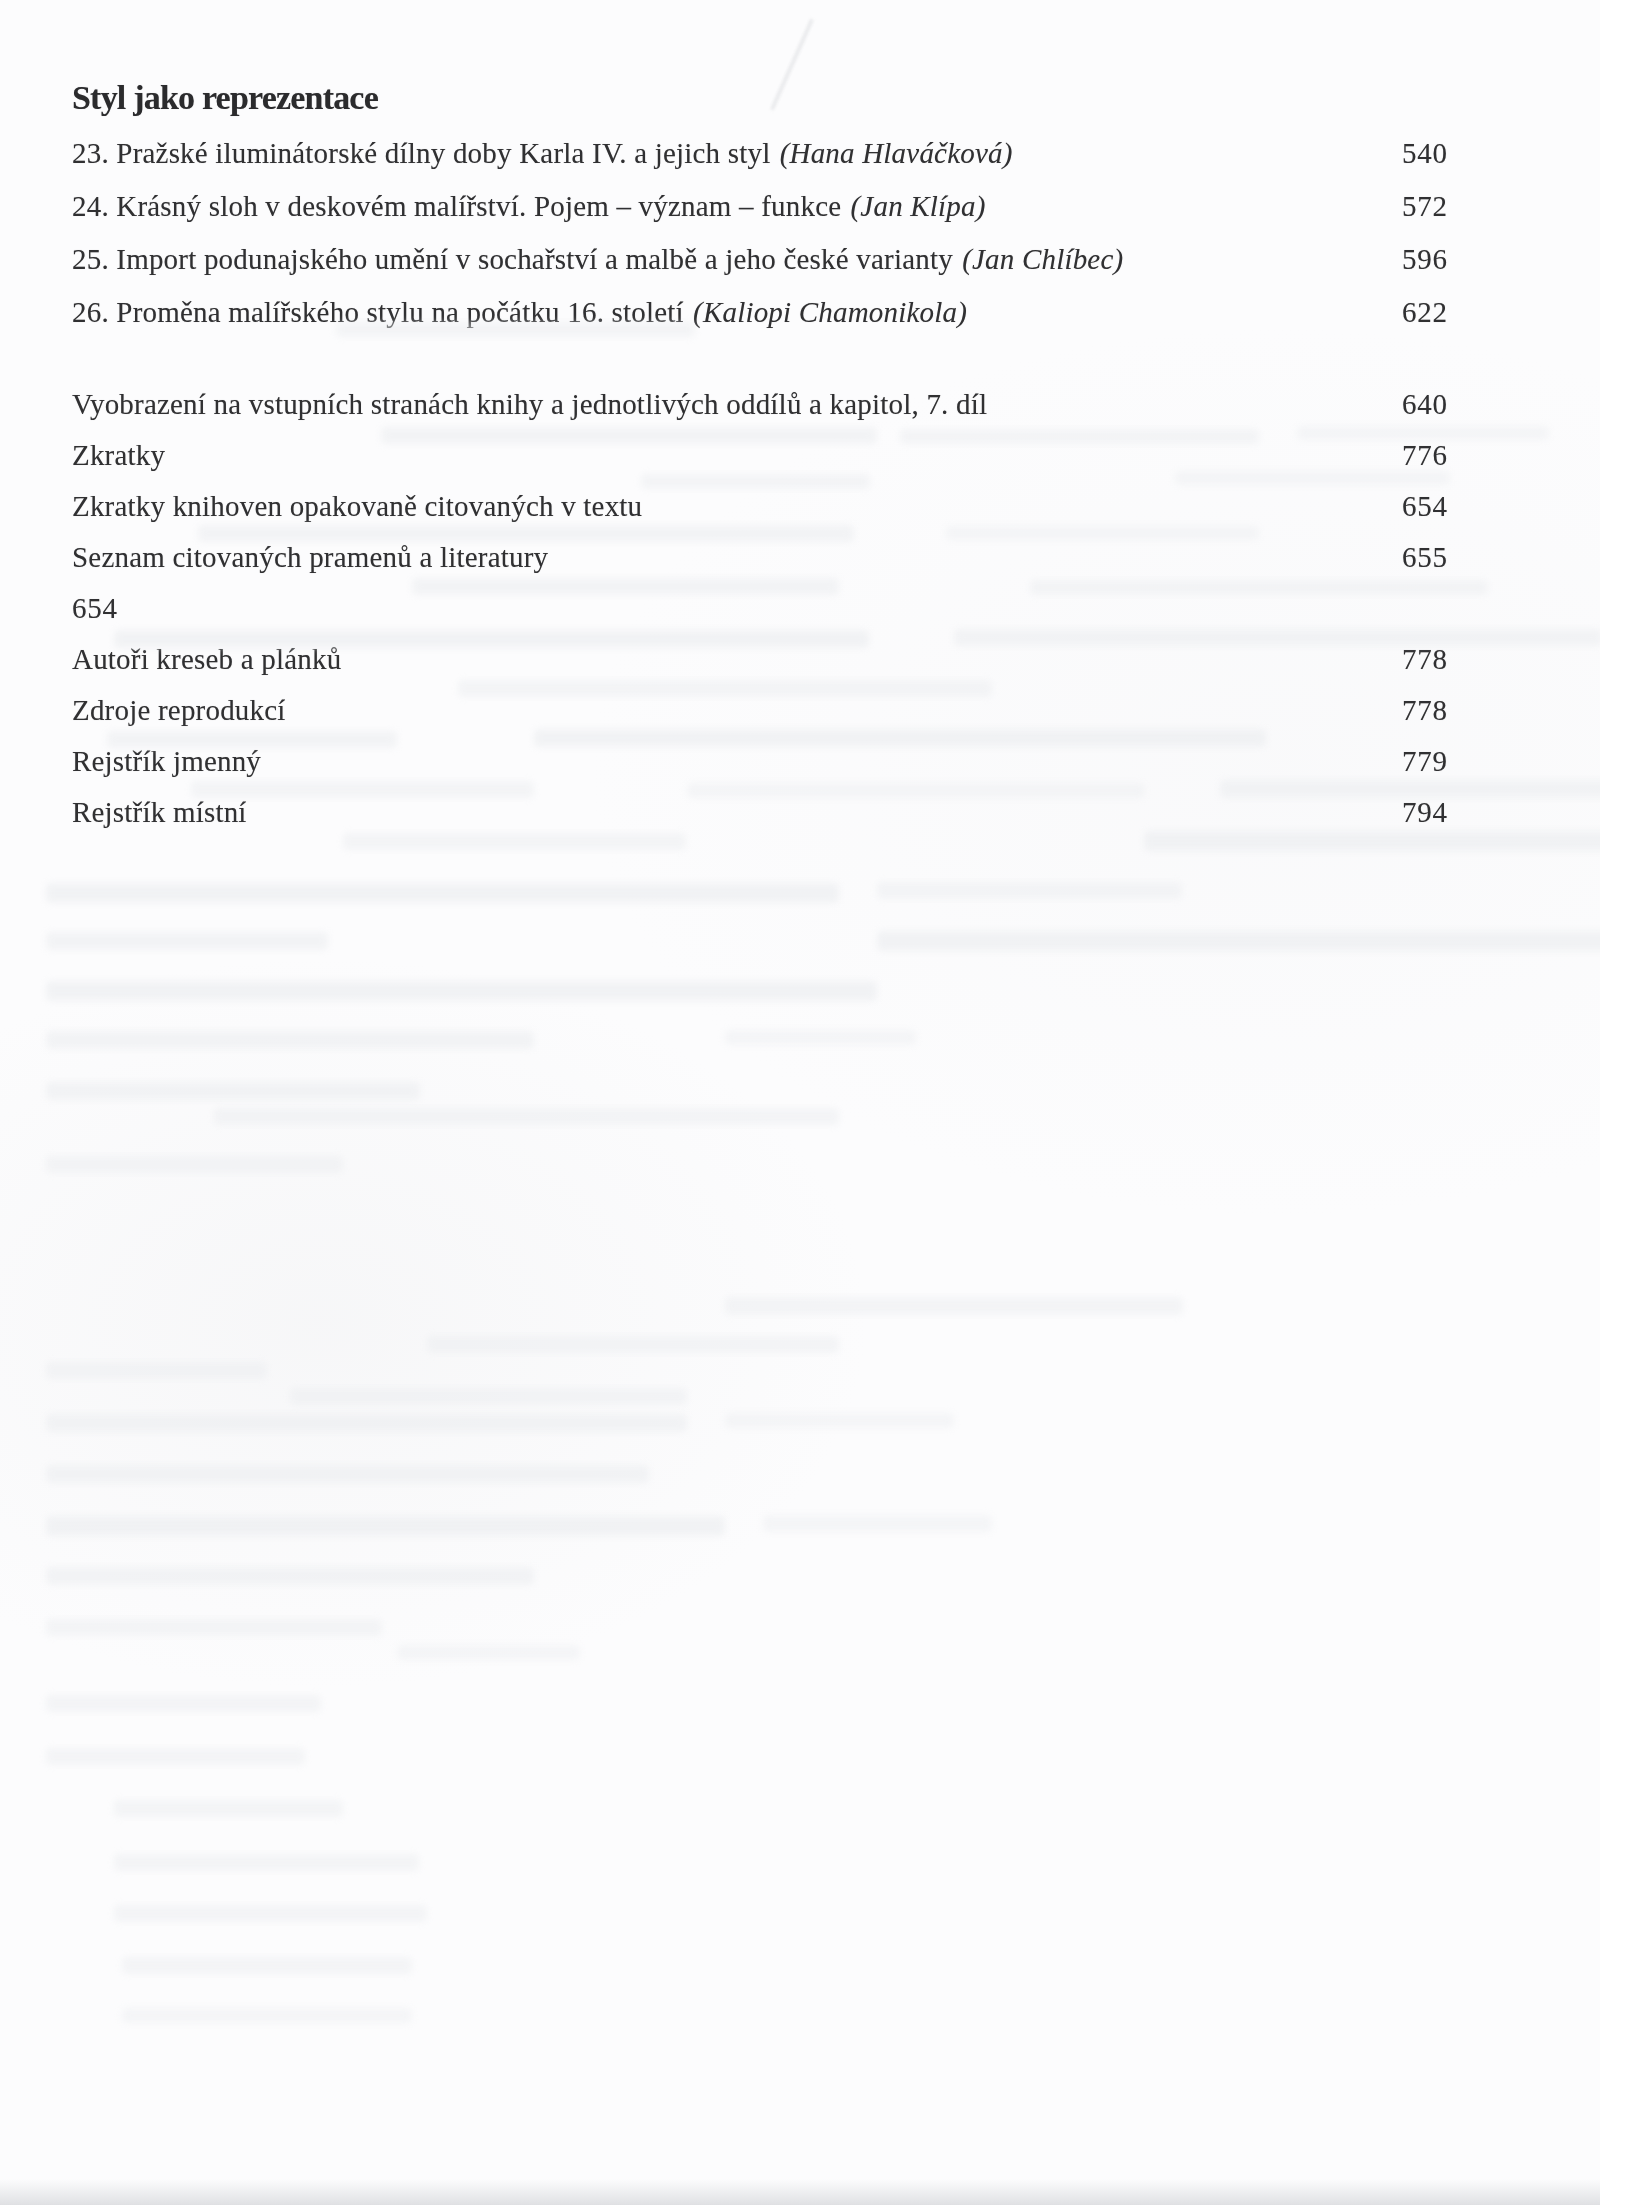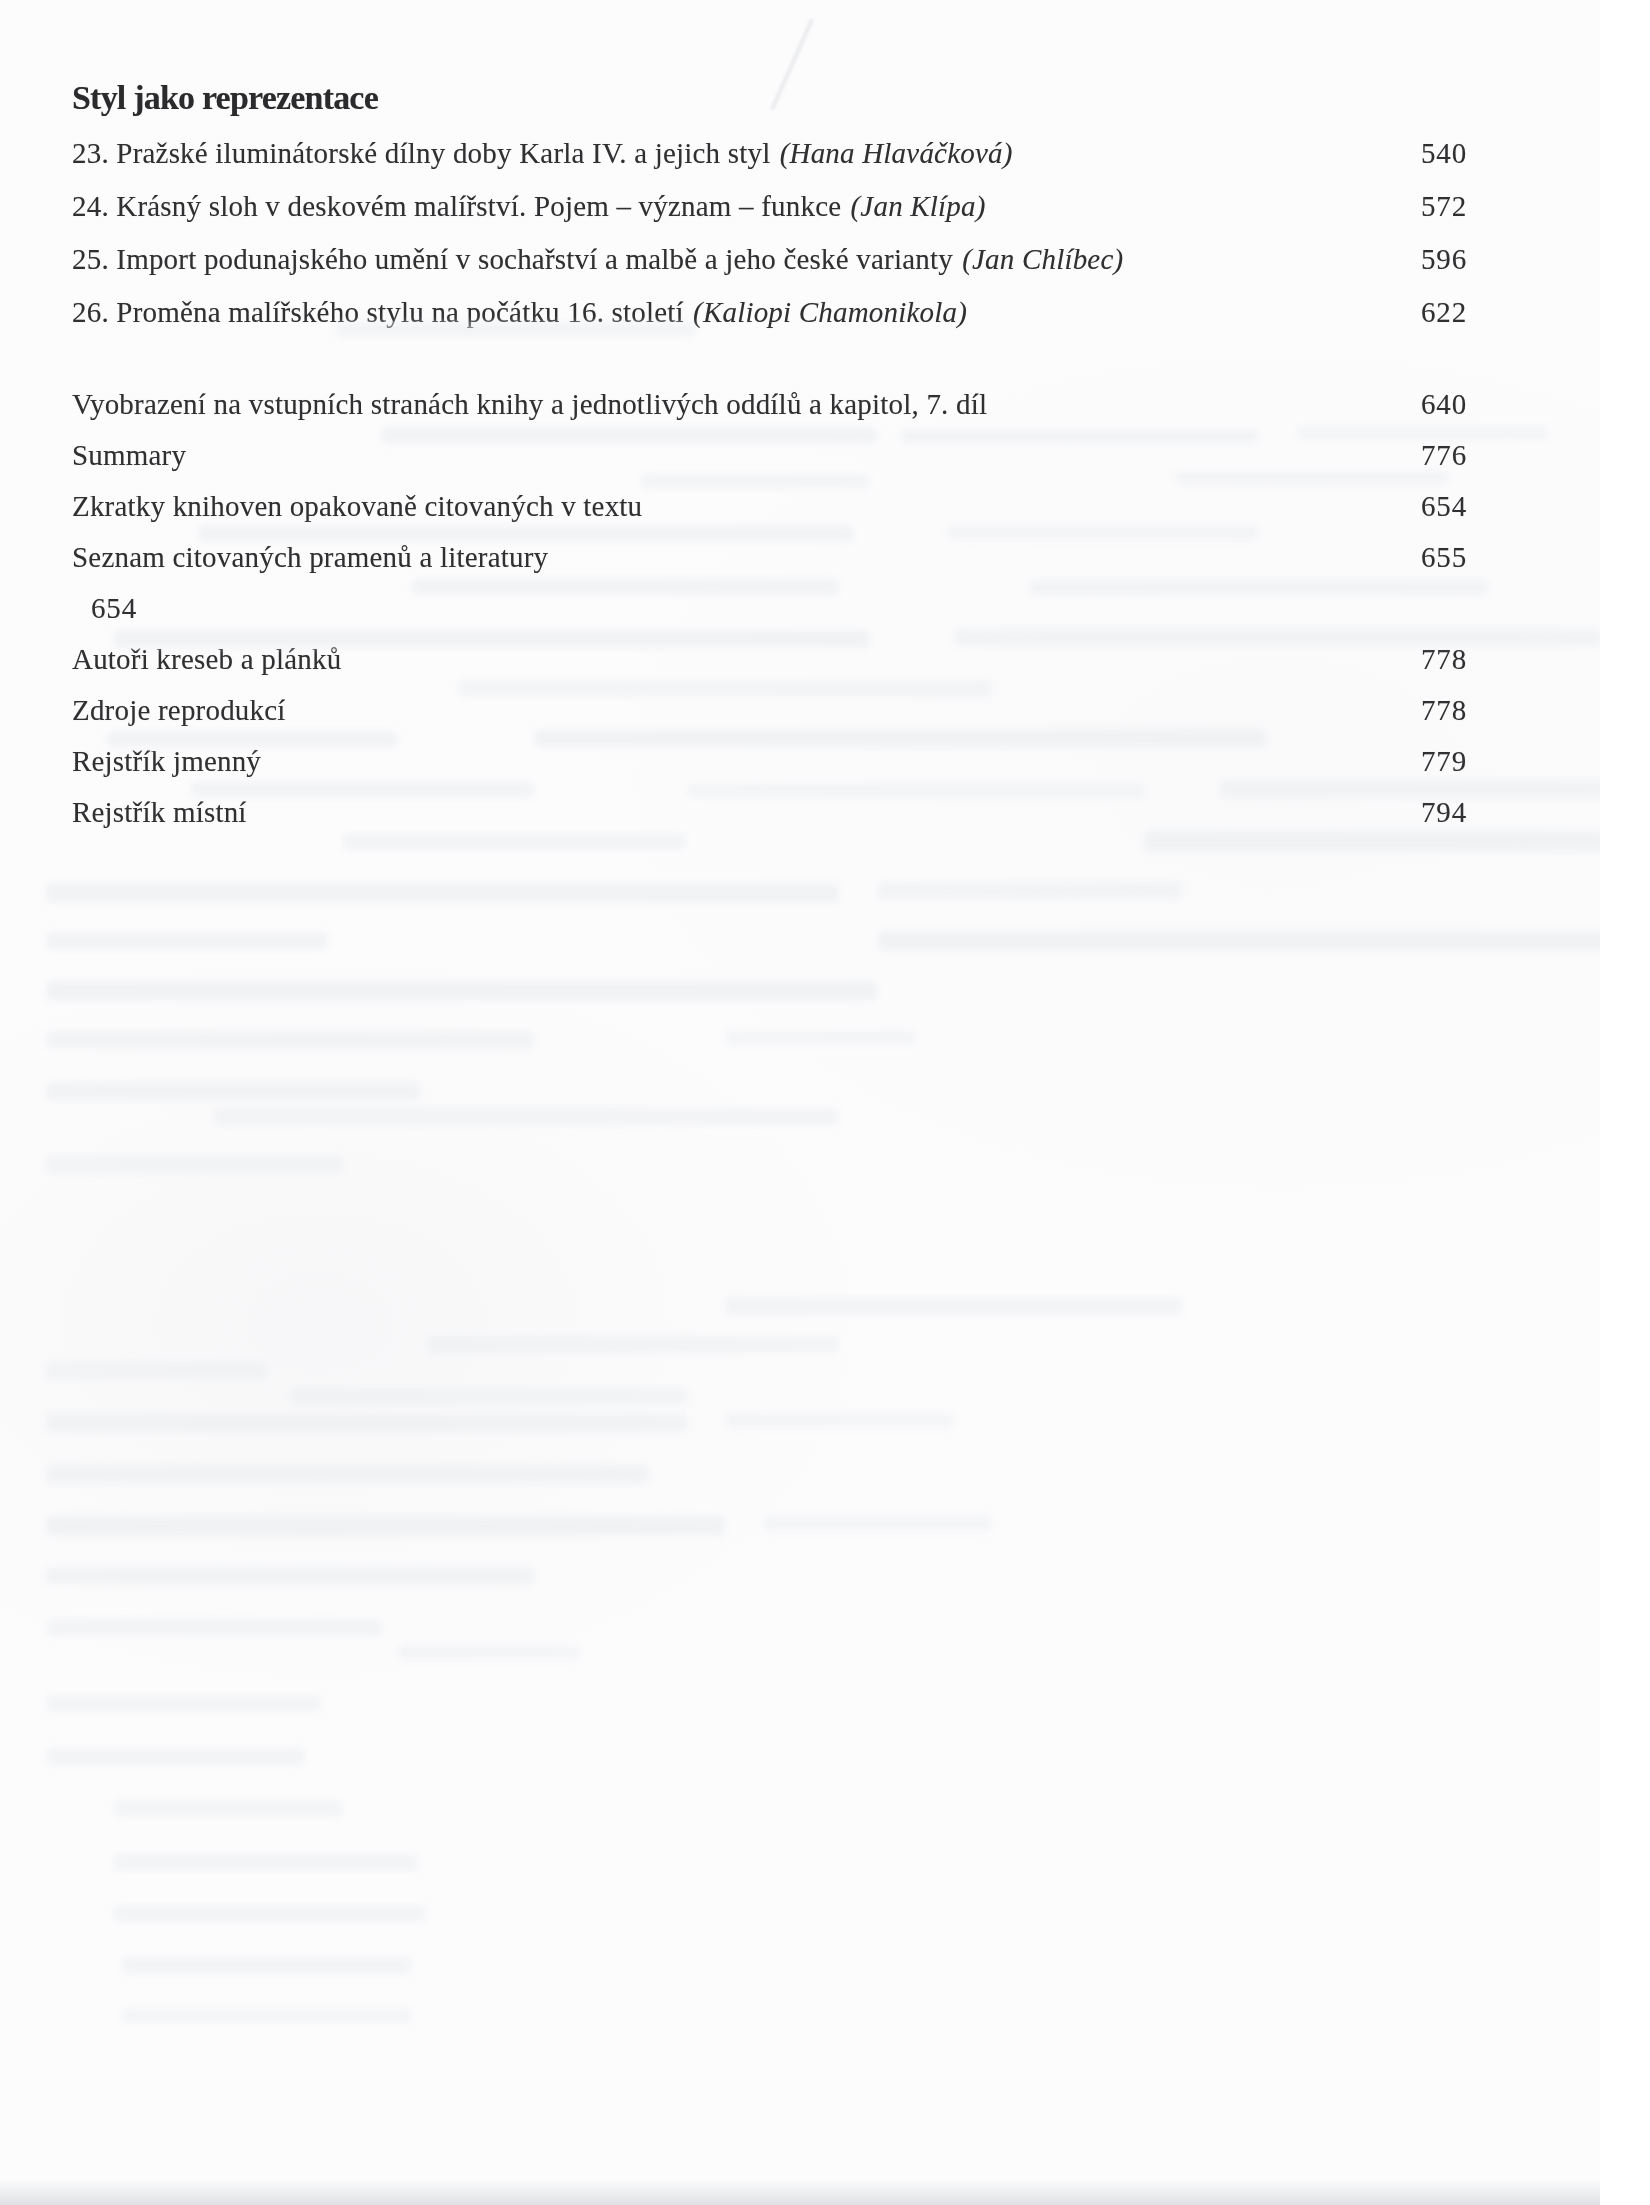--- a/index.html
+++ b/index.html
@@ -57,21 +57,21 @@
     white-space: nowrap;
     text-shadow: 0 0 0.8px rgba(45,45,48,0.3);
   }
   .toc-author {
     font-style: italic;
     margin-left: 9.2px;
   }
   .toc-page {
     font-size: 29px;
     min-width: 84px;
-    text-align: center;
+    text-align: left;
     letter-spacing: 0.8px;
     text-shadow: 0 0 0.8px rgba(45,45,48,0.3);
   }
 
   
   .ghost-layer { position: absolute; inset: 0; pointer-events: none; }
   .ghost {
     position: absolute;
     background: #e9ebee;
     border-radius: 4.6px;
@@ -120,21 +120,21 @@
       <span class="toc-page">622</span>
     </div>
   </div>
 
   <div class="toc-block toc-backmatter">
     <div class="toc-row">
       <span class="toc-label">Vyobrazení na vstupních stranách knihy a jednotlivých oddílů a kapitol, 7. díl</span>
       <span class="toc-page">640</span>
     </div>
     <div class="toc-row">
-      <span class="toc-label">Summary</span>
+      <span class="toc-label">Zkratky</span>
       <span class="toc-page">776</span>
     </div>
     <div class="toc-row">
       <span class="toc-label">Zkratky knihoven opakovaně citovaných v textu</span>
       <span class="toc-page">654</span>
     </div>
     <div class="toc-row">
       <span class="toc-label">Seznam citovaných pramenů a literatury</span>
       <span class="toc-page">655</span>
     </div>

